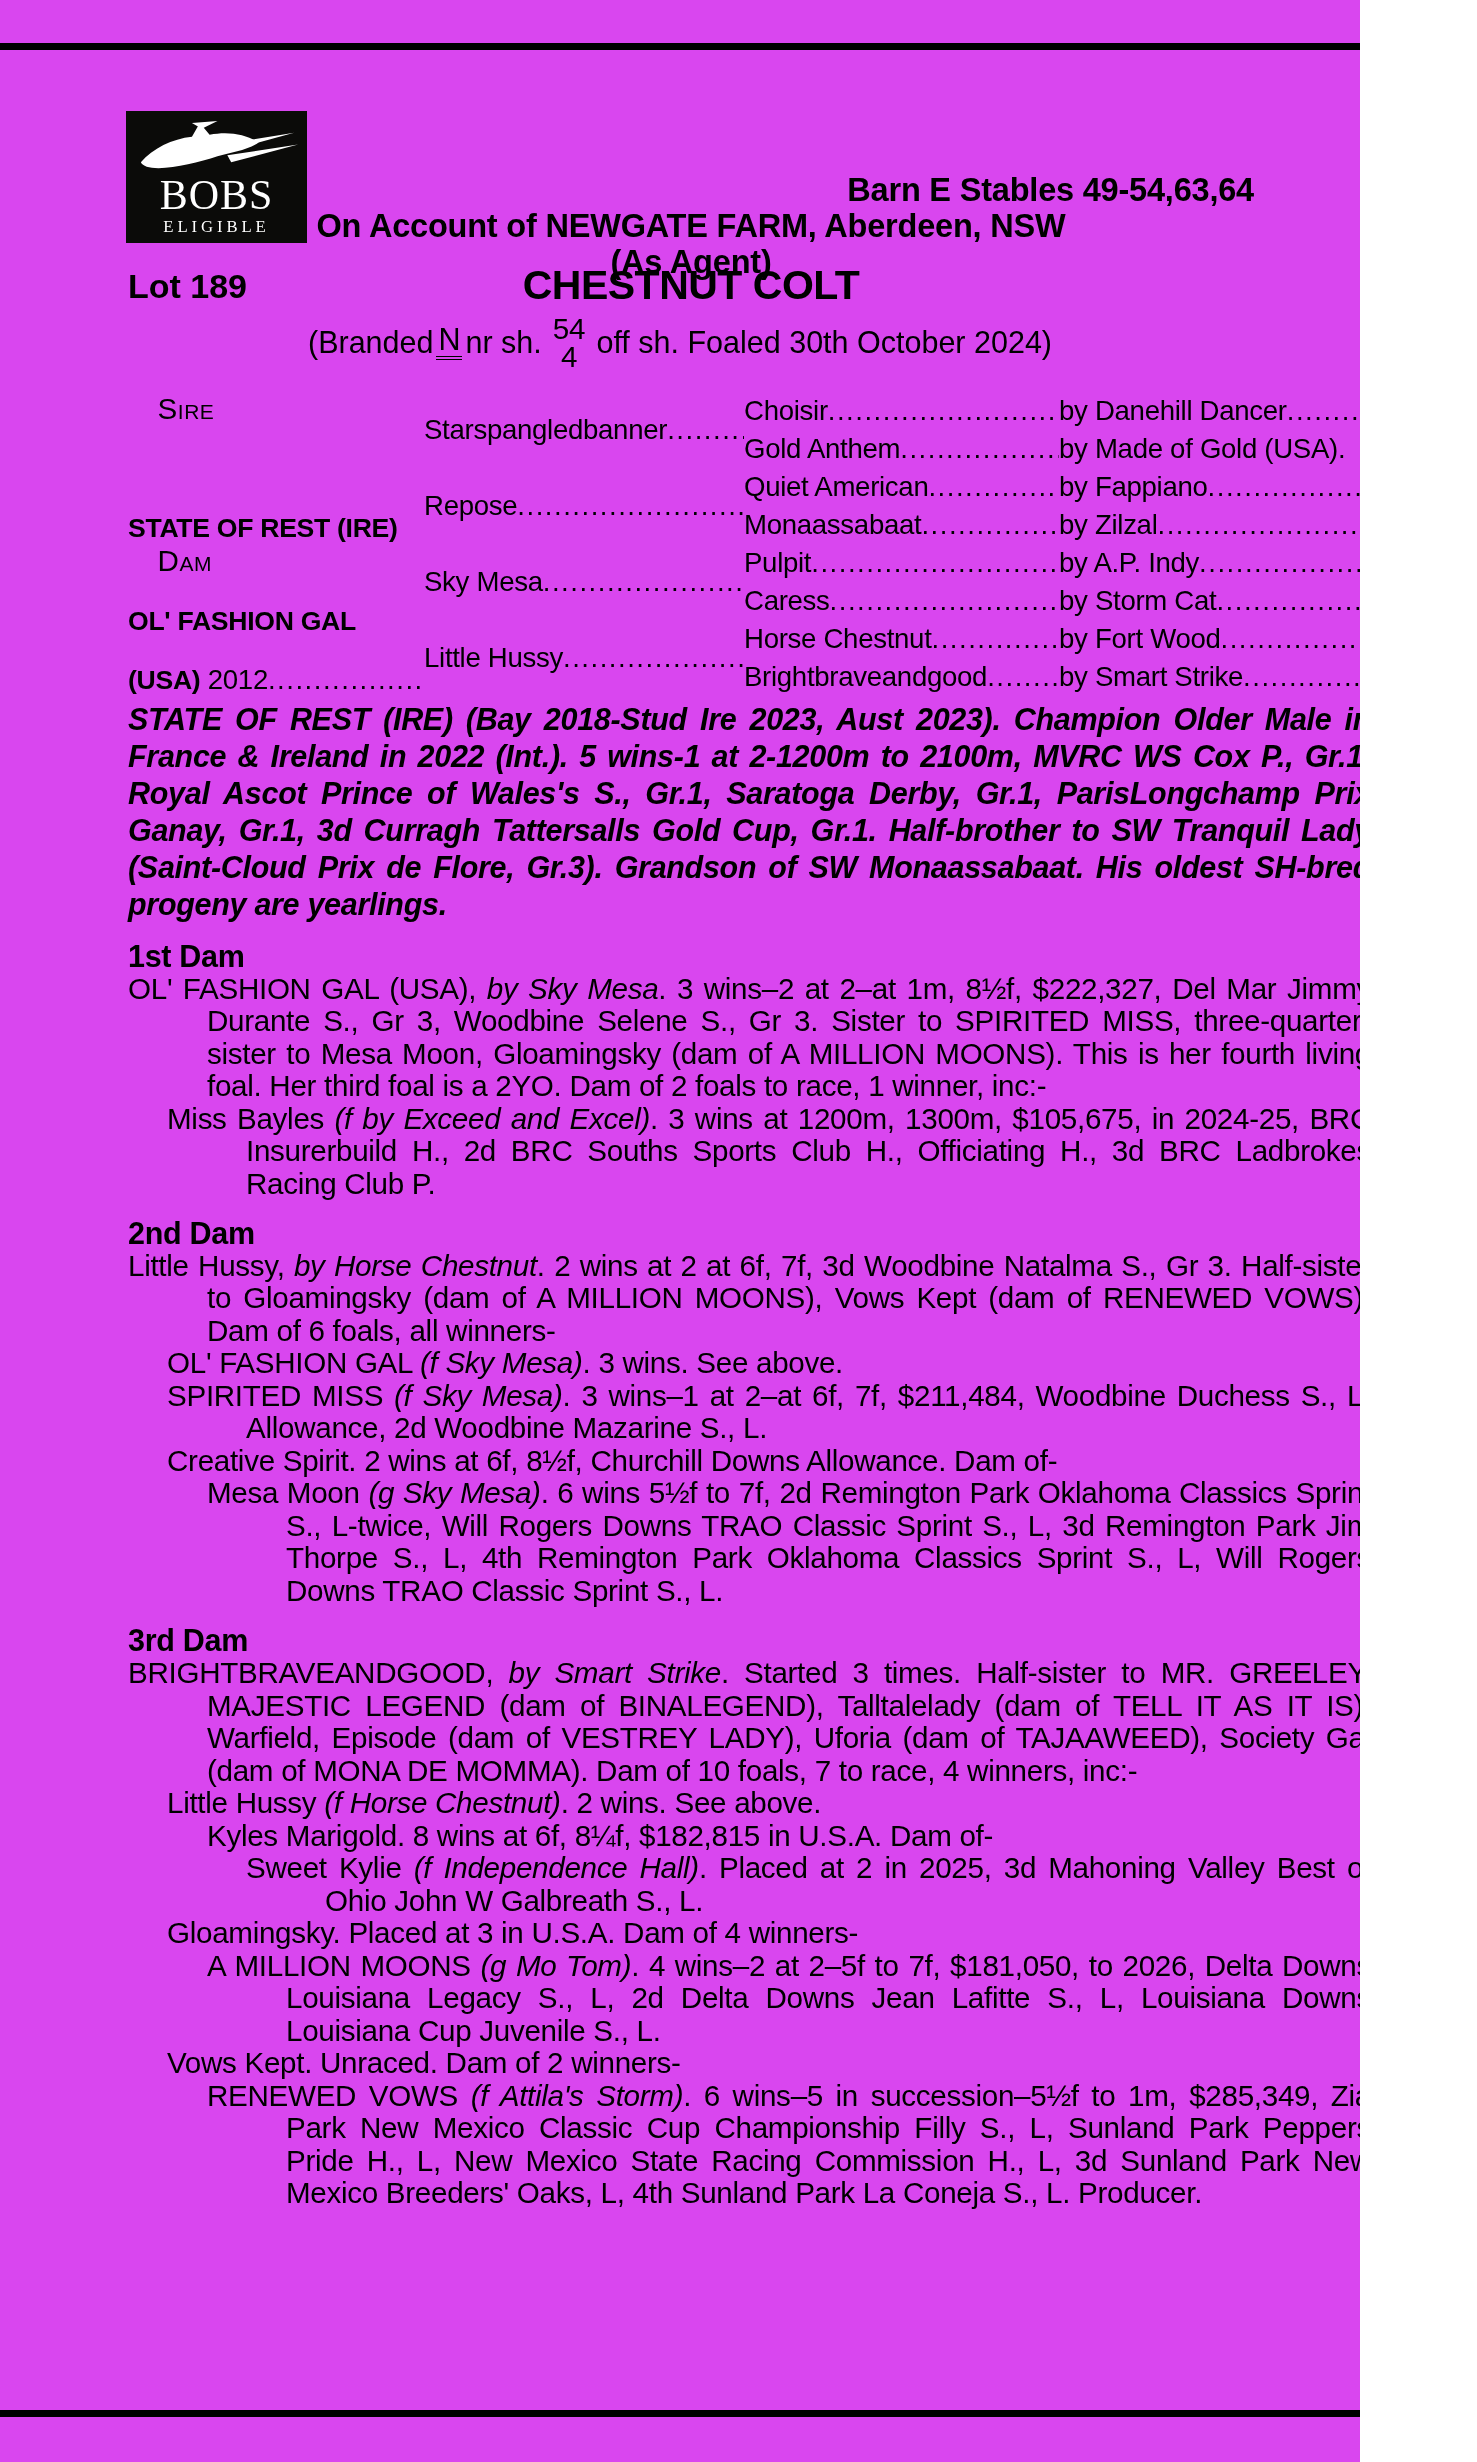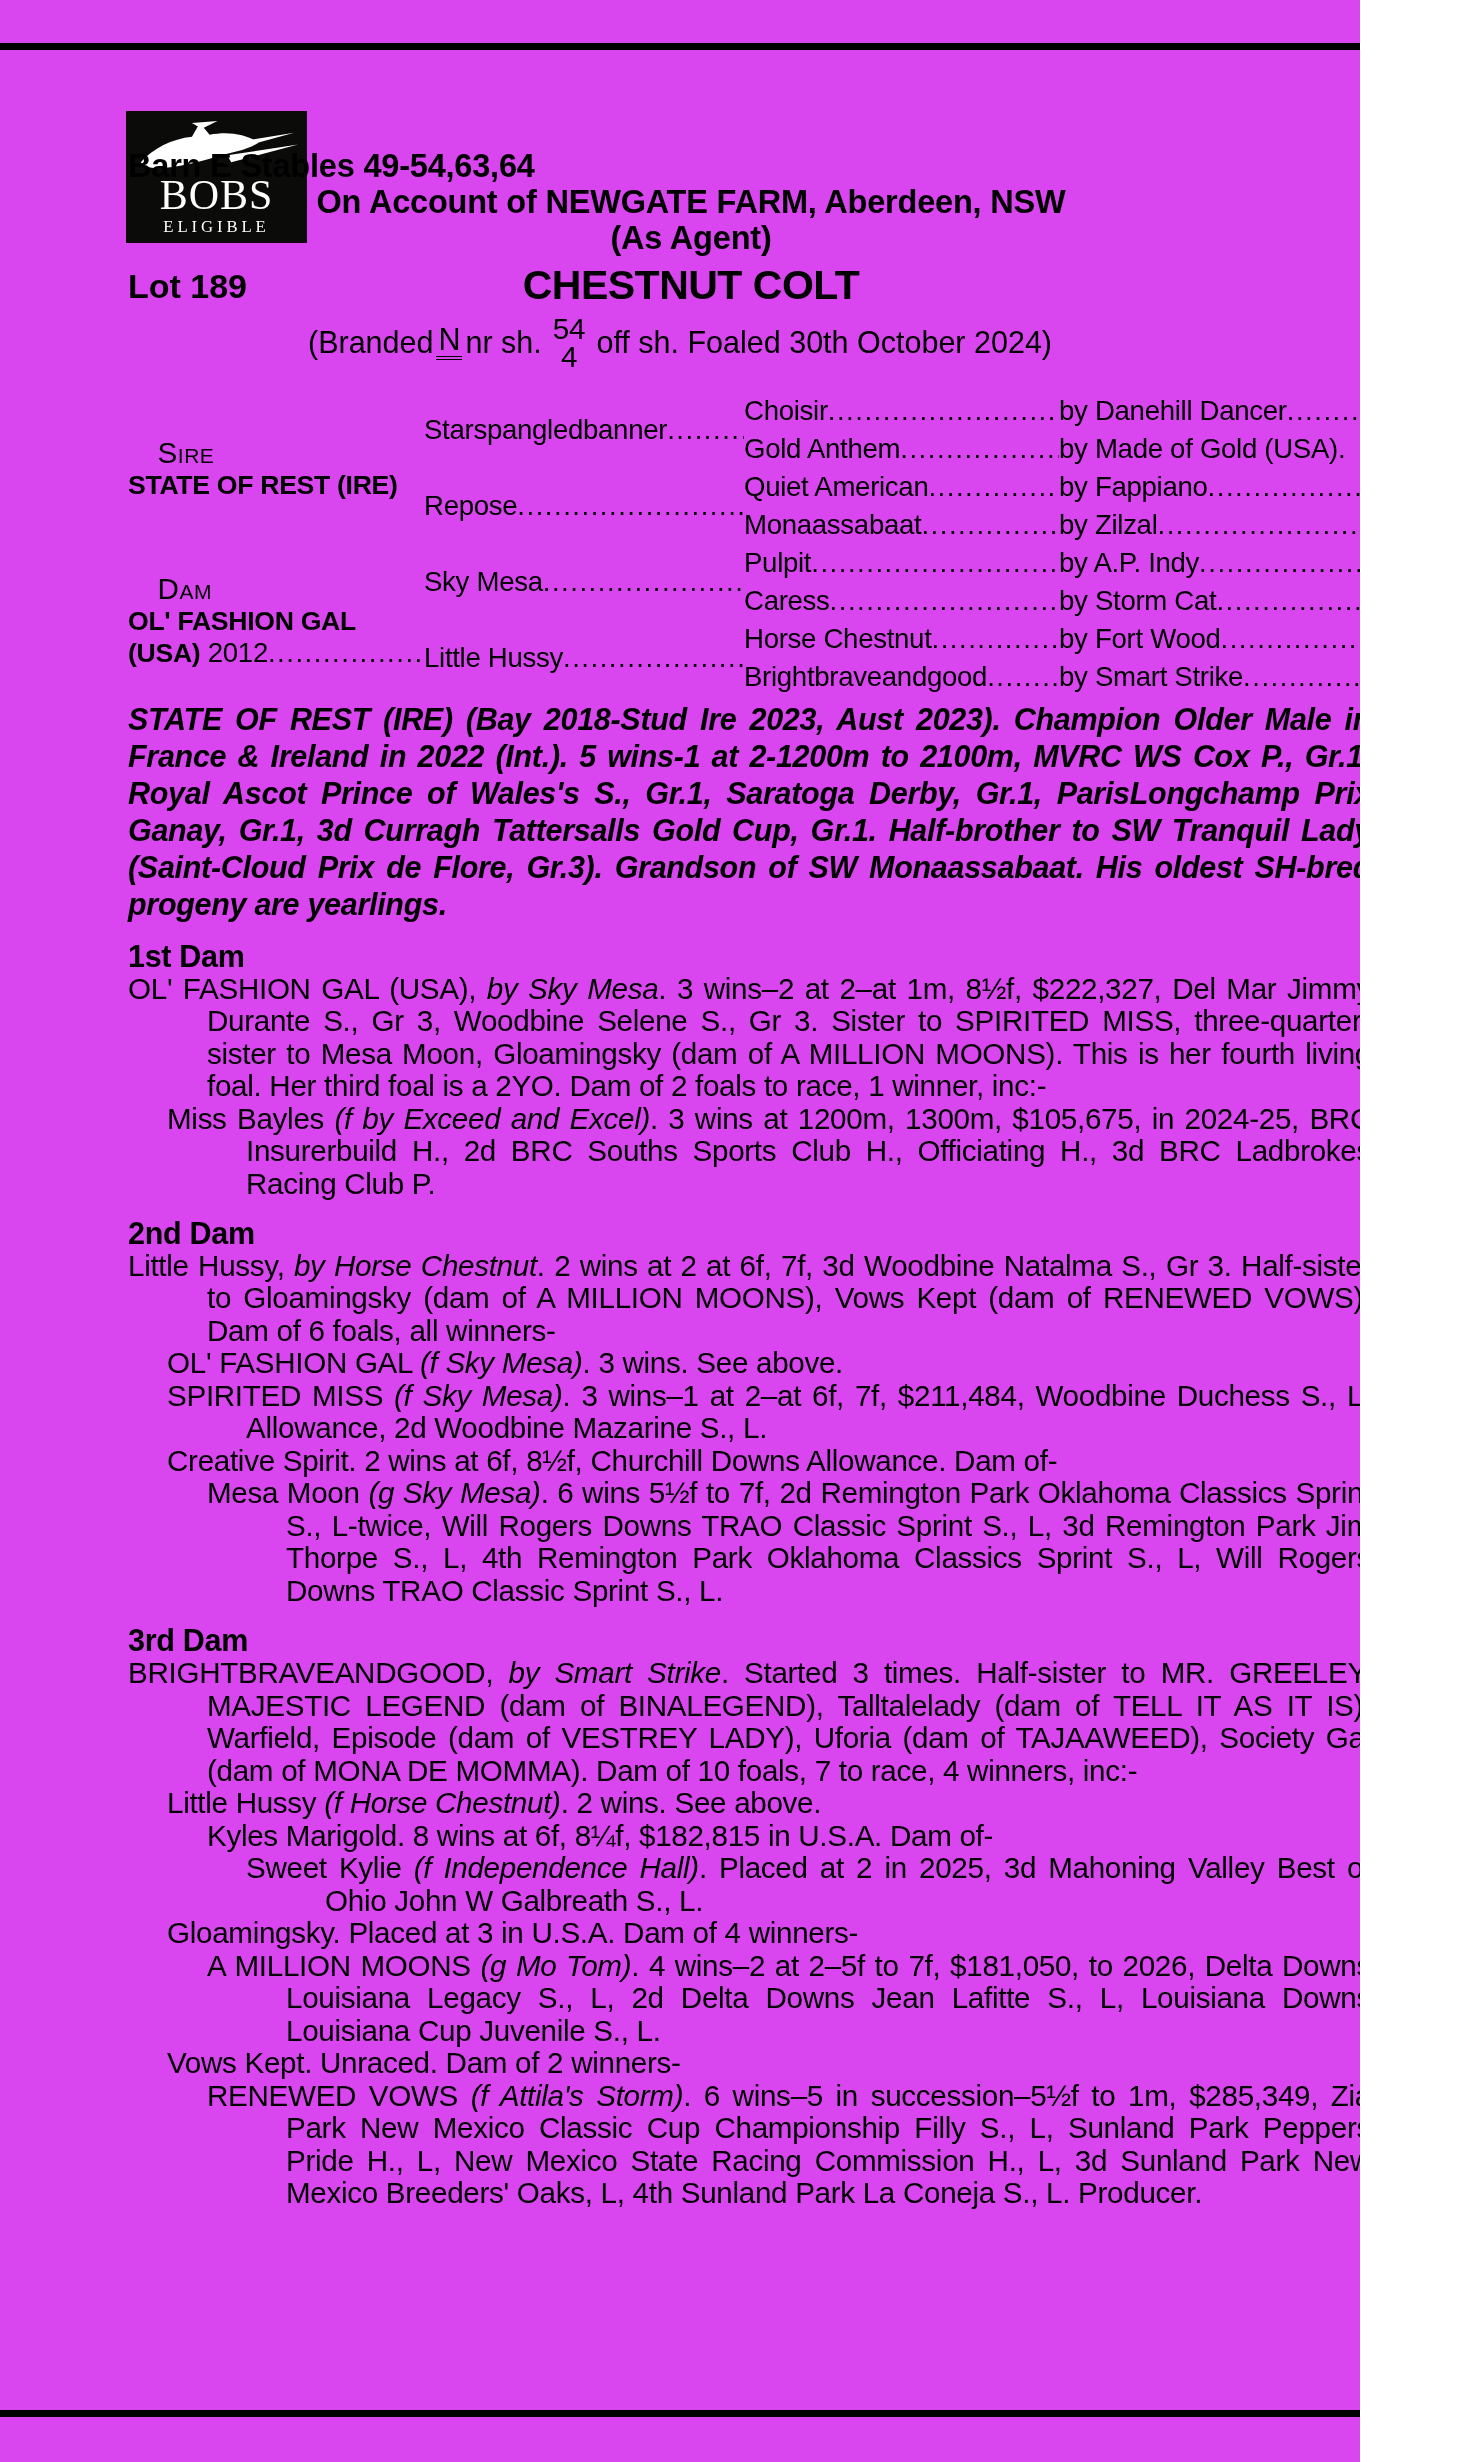--- a/index.html
+++ b/index.html
@@ -11,21 +11,21 @@
   
   .logo { position:absolute; left:126px; top:111px; width:181px; height:132px;
           background:#0b0b09; color:#fff; text-align:center; }
   .logo svg { display:block; margin:7.9px auto 0; }
   .logo-bobs { font-family:"Liberation Serif", serif; font-size:42px; line-height:39px; letter-spacing:1px; }
   .logo-elig { font-family:"Liberation Serif", serif; font-size:16.7px; letter-spacing:3.9px; line-height:23.6px;text-align:center; }
 
   
   .hdr { position:absolute; left:128px; right:106px; top:148px; font-weight:bold;
          font-size:32.5px; line-height:36px; letter-spacing:-0.2px; }
-  .hdr .barn { text-align:left; }
+  .hdr .barn { text-align:right;margin-top:24px; }
   .hdr .account, .hdr .agent { text-align:center; }
 
   .title-row { position:absolute; left:128px; right:106px; top:262px; height:47px; }
   .lot { position:absolute; left:0; top:4.9px; font-weight:bold; font-size:34px; }
   .title { position:absolute; left:0; right:0; margin:0; text-align:center;
            font-size:41px; font-weight:bold; letter-spacing:-0.5px; }
 
   .branded { position:absolute; left:0; right:0; top:315px; display:flex;
              justify-content:center; align-items:center; gap:3px; font-size:30.5px; }
   .brand-letter { border-bottom:4.9px double #000; padding:0 2px 1px; line-height:29.6px; }
@@ -35,21 +35,21 @@
   
   .pedigree { position:absolute; left:128px; top:392px; width:1243px; display:grid;
               grid-template-columns:296px 320px 315px 312px; grid-auto-rows:38px;
               font-size:27.6px; letter-spacing:-0.3px; }
   .cell { display:flex; align-items:center; overflow:hidden; }
   .c1{grid-column:1} .c2{grid-column:2} .c3{grid-column:3} .c4{grid-column:4}
   .r1{grid-row:1}.r2{grid-row:2}.r3{grid-row:3}.r4{grid-row:4}
   .r5{grid-row:5}.r6{grid-row:6}.r7{grid-row:7}.r8{grid-row:8}
   .rs14{grid-row:1/5} .rs58{grid-row:5/9}
   .rs12{grid-row:1/3} .rs34{grid-row:3/5} .rs56{grid-row:5/7} .rs78{grid-row:7/9}
-  .g1 { flex-direction:column; align-items:flex-start; justify-content:center; }
+  .g1 { flex-direction:column; align-items:flex-start; justify-content:space-between; }
   .glabel { font-variant:small-caps; font-size:29.6px; margin-left:29.6px; letter-spacing:0.5px; }
   .gname { font-weight:bold; font-size:26.6px; letter-spacing:-0.3px; }
   .row { display:flex; align-items:baseline; width:100%; overflow:hidden; white-space:nowrap; }
   .leader { flex:1 1 auto; overflow:hidden; }
   .leader::after { content:"..................................................................."; letter-spacing:1.5px; }
 
   
   .body { position:absolute; left:128px; top:701px; width:1243px;
           font-size:29.6px; line-height:32.5px; letter-spacing:-0.3px; }
   .sire-note { font-weight:bold; font-style:italic; text-align:justify;

